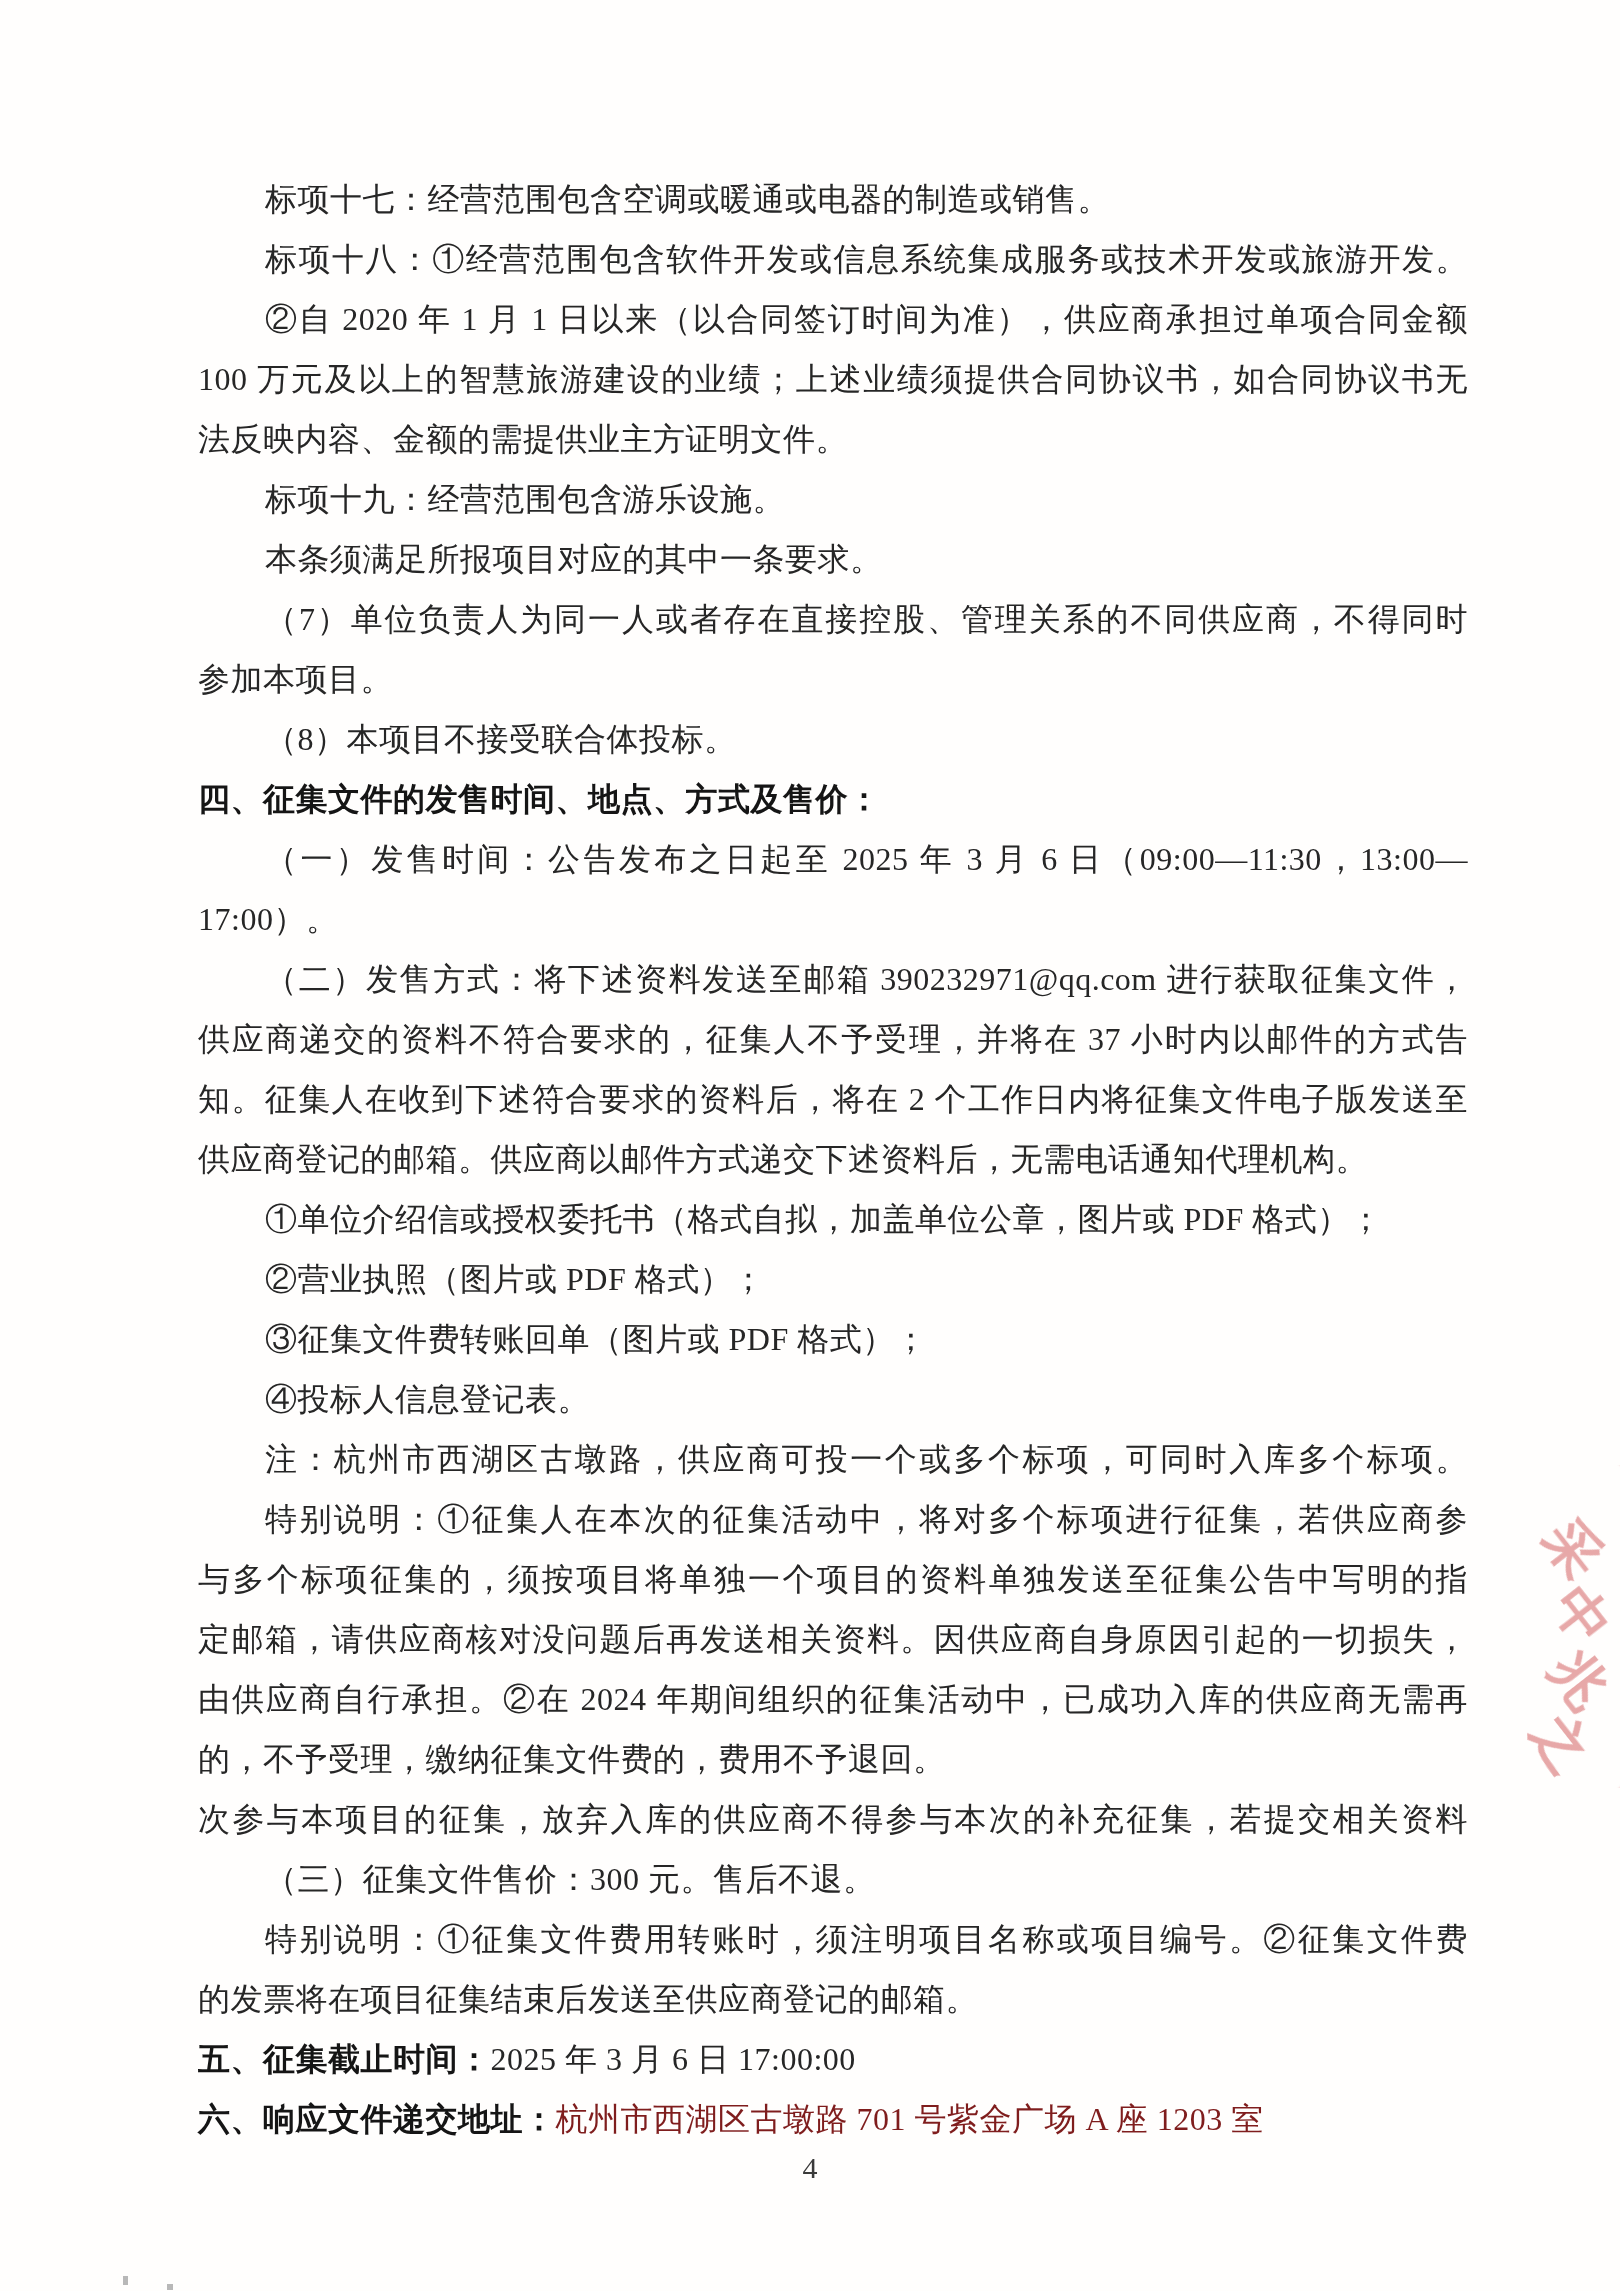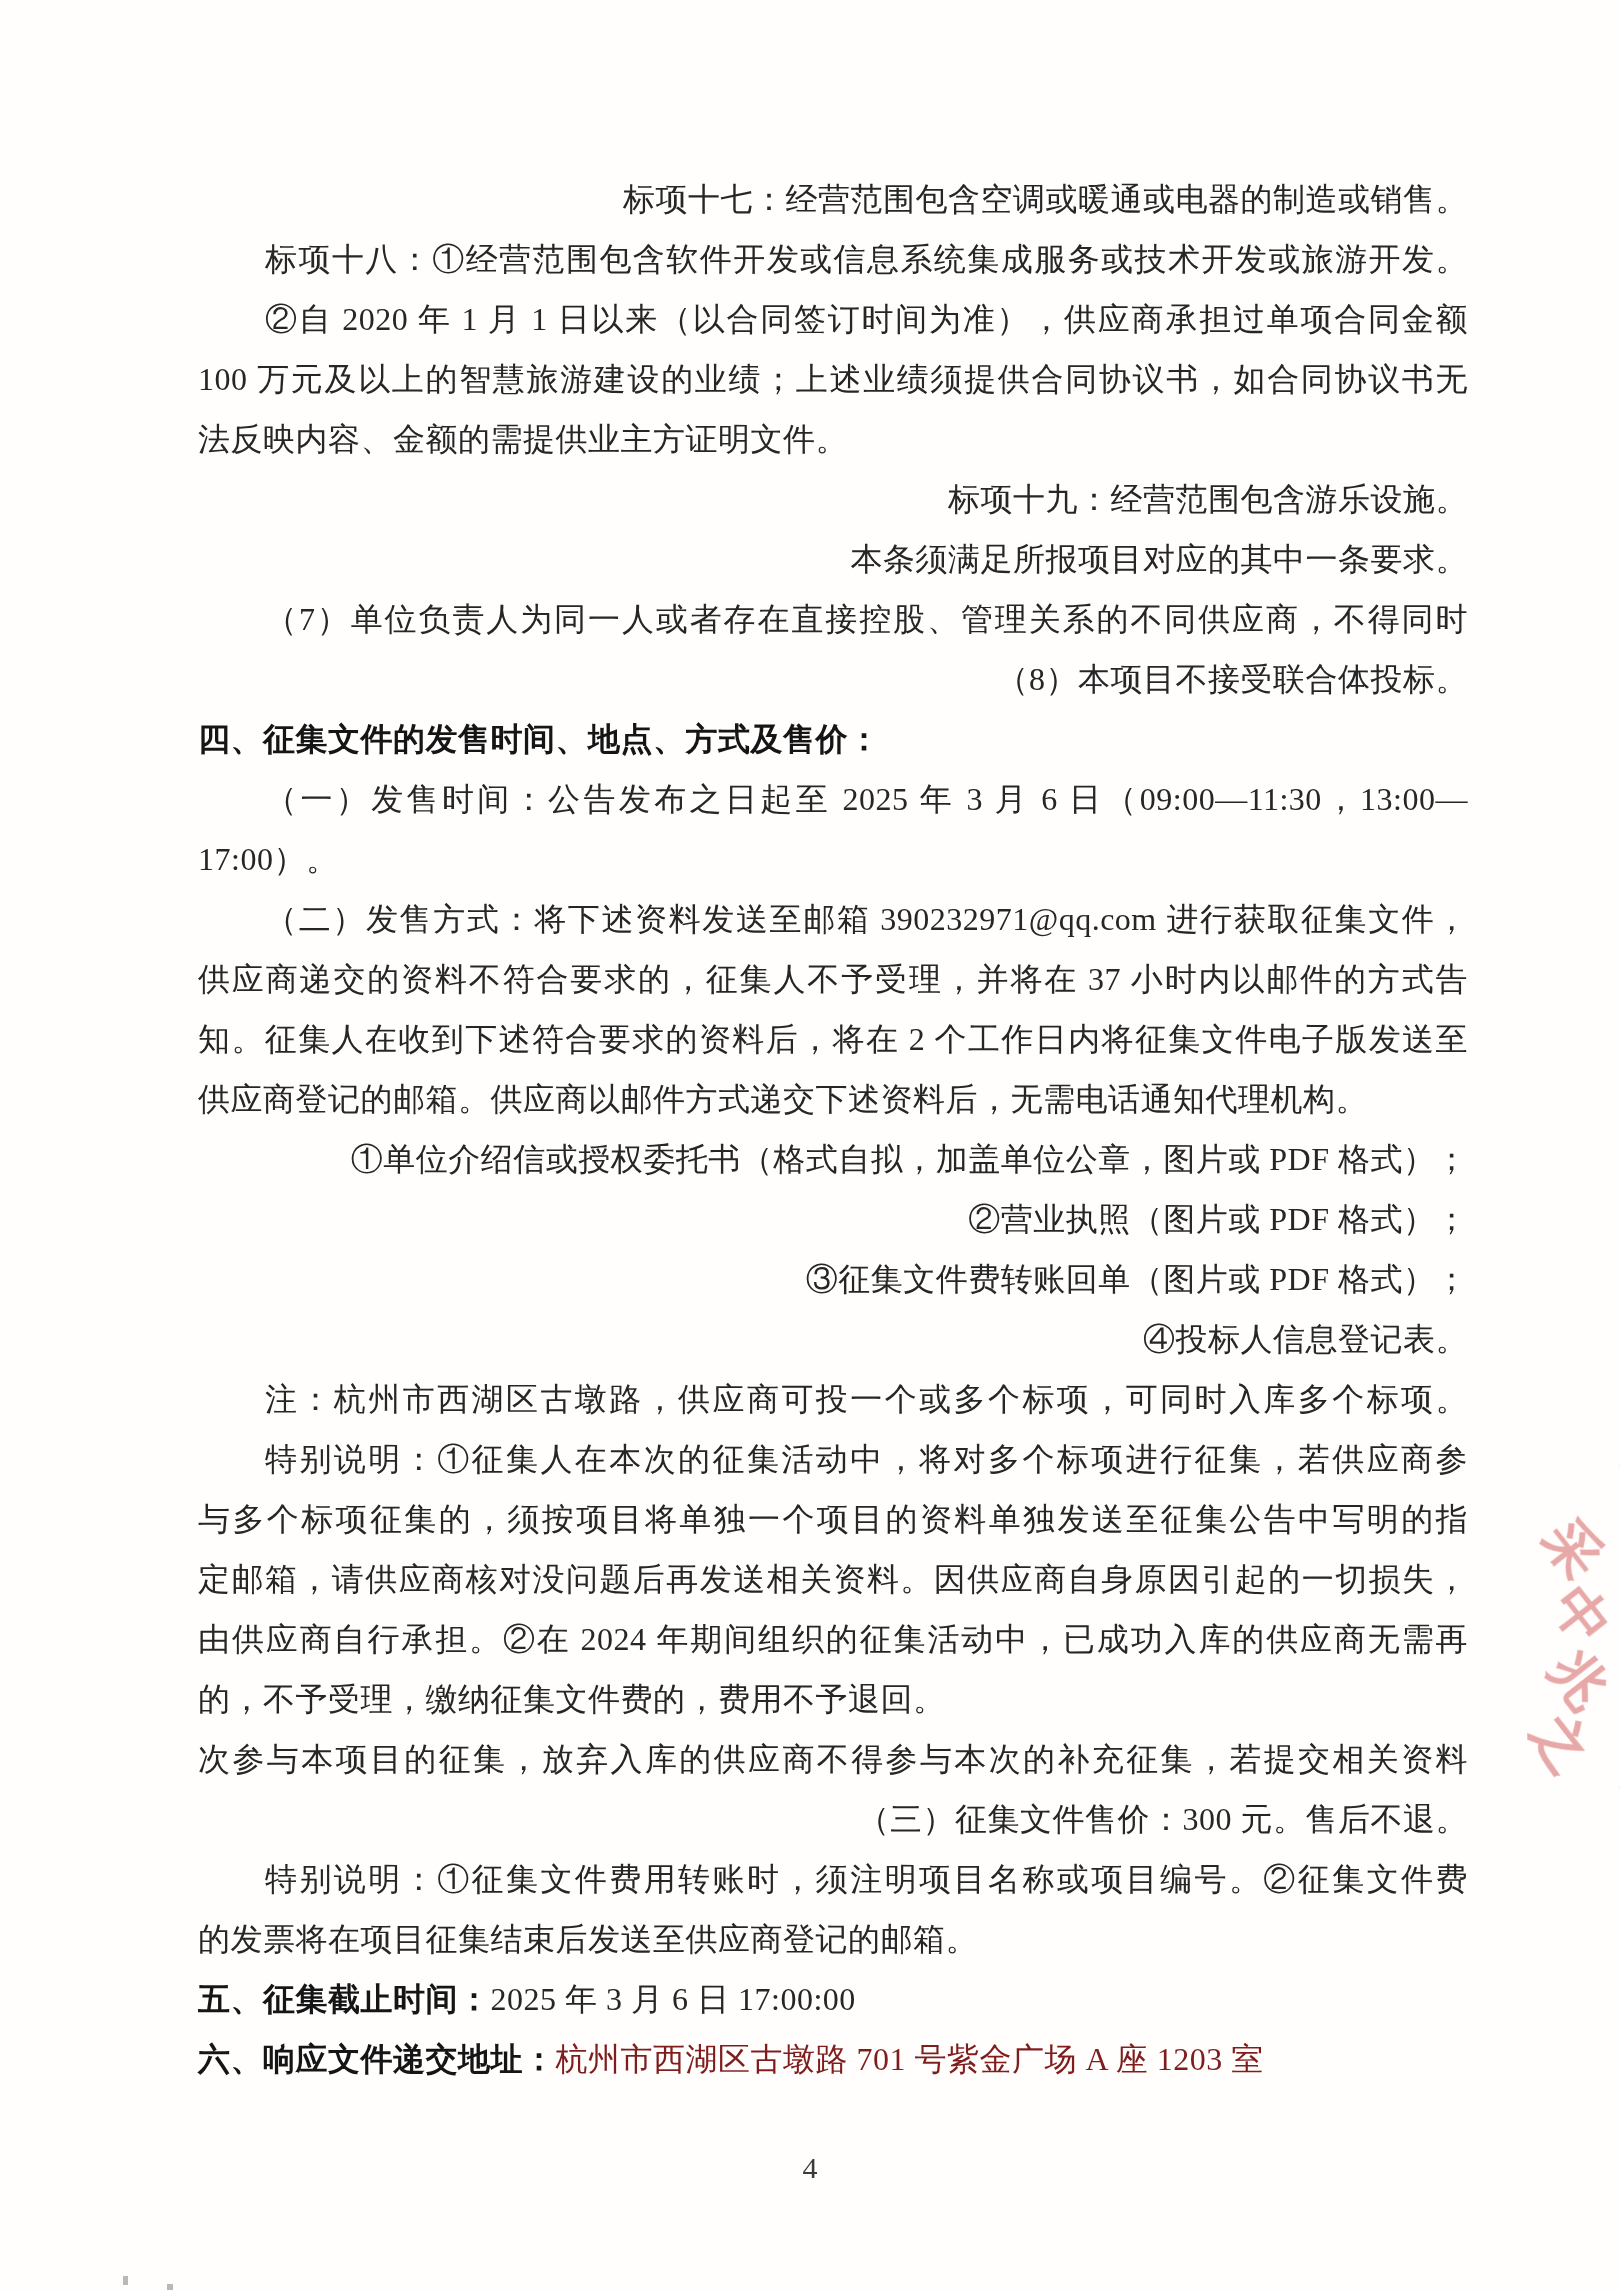--- a/index.html
+++ b/index.html
@@ -18,21 +18,21 @@
     top:169px;
     width:1270px;
   }
   .line{
     height:60px;
     line-height:60px;
     font-size:32px;
     letter-spacing:0.5px;
     white-space:nowrap;
   }
-  .line.indent{padding-left:67px;text-align:right;}
+  .line.indent{padding-left:67px;}
   .line.fill{
     white-space:normal;
     text-align:justify;
     text-align-last:justify;
     overflow:hidden;
     height:60px;
   }
   .lbl{font-weight:700;color:#151515;}
   .addr{color:#7f1d1d;}
   .page-number{
@@ -84,20 +84,21 @@
 
   <div class="text-block">
     <div class="line indent"><span class="lbl"></span><span>标项十七：经营范围包含空调或暖通或电器的制造或销售。</span></div>
     <div class="line indent fill"><span class="lbl"></span><span>标项十八：①经营范围包含软件开发或信息系统集成服务或技术开发或旅游开发。</span></div>
     <div class="line indent fill"><span class="lbl"></span><span>②自 2020 年 1 月 1 日以来（以合同签订时间为准），供应商承担过单项合同金额</span></div>
     <div class="line fill"><span class="lbl"></span><span>100 万元及以上的智慧旅游建设的业绩；上述业绩须提供合同协议书，如合同协议书无</span></div>
     <div class="line"><span class="lbl"></span><span>法反映内容、金额的需提供业主方证明文件。</span></div>
     <div class="line indent"><span class="lbl"></span><span>标项十九：经营范围包含游乐设施。</span></div>
     <div class="line indent"><span class="lbl"></span><span>本条须满足所报项目对应的其中一条要求。</span></div>
     <div class="line indent fill"><span class="lbl"></span><span>（7）单位负责人为同一人或者存在直接控股、管理关系的不同供应商，不得同时</span></div>
+    <div class="line"><span class="lbl"></span><span>参加本项目。</span></div>
     <div class="line indent"><span class="lbl"></span><span>（8）本项目不接受联合体投标。</span></div>
     <div class="line"><span class="lbl">四、征集文件的发售时间、地点、方式及售价：</span><span></span></div>
     <div class="line indent fill"><span class="lbl"></span><span>（一）发售时间：公告发布之日起至 2025 年 3 月 6 日（09:00—11:30，13:00—</span></div>
     <div class="line"><span class="lbl"></span><span>17:00）。</span></div>
     <div class="line indent fill"><span class="lbl"></span><span>（二）发售方式：将下述资料发送至邮箱 390232971@qq.com 进行获取征集文件，</span></div>
     <div class="line fill"><span class="lbl"></span><span>供应商递交的资料不符合要求的，征集人不予受理，并将在 37 小时内以邮件的方式告</span></div>
     <div class="line fill"><span class="lbl"></span><span>知。征集人在收到下述符合要求的资料后，将在 2 个工作日内将征集文件电子版发送至</span></div>
     <div class="line"><span class="lbl"></span><span>供应商登记的邮箱。供应商以邮件方式递交下述资料后，无需电话通知代理机构。</span></div>
     <div class="line indent"><span class="lbl"></span><span>①单位介绍信或授权委托书（格式自拟，加盖单位公章，图片或 PDF 格式）；</span></div>
     <div class="line indent"><span class="lbl"></span><span>②营业执照（图片或 PDF 格式）；</span></div>

